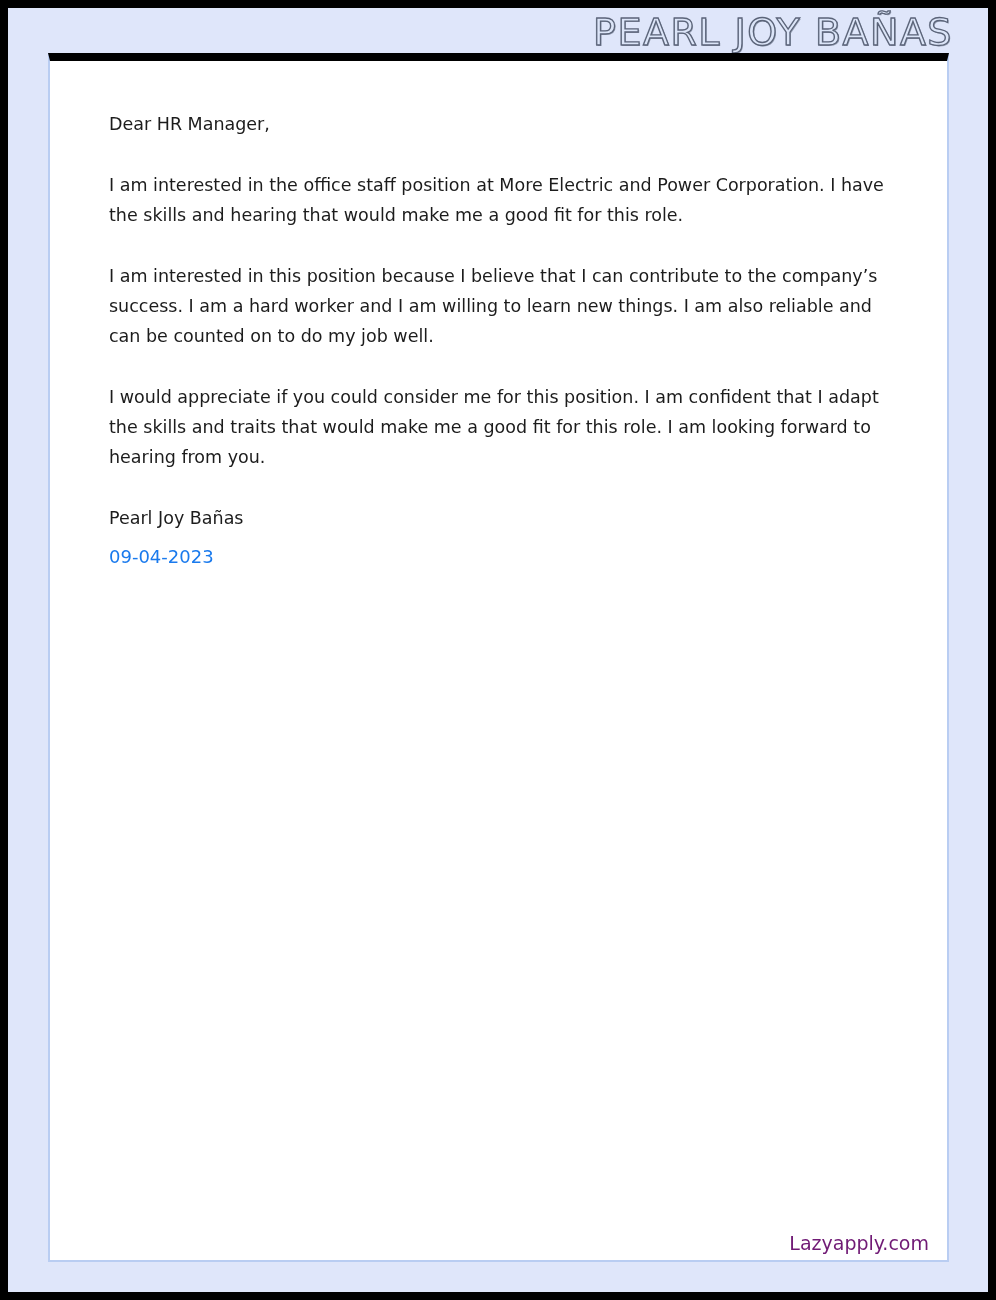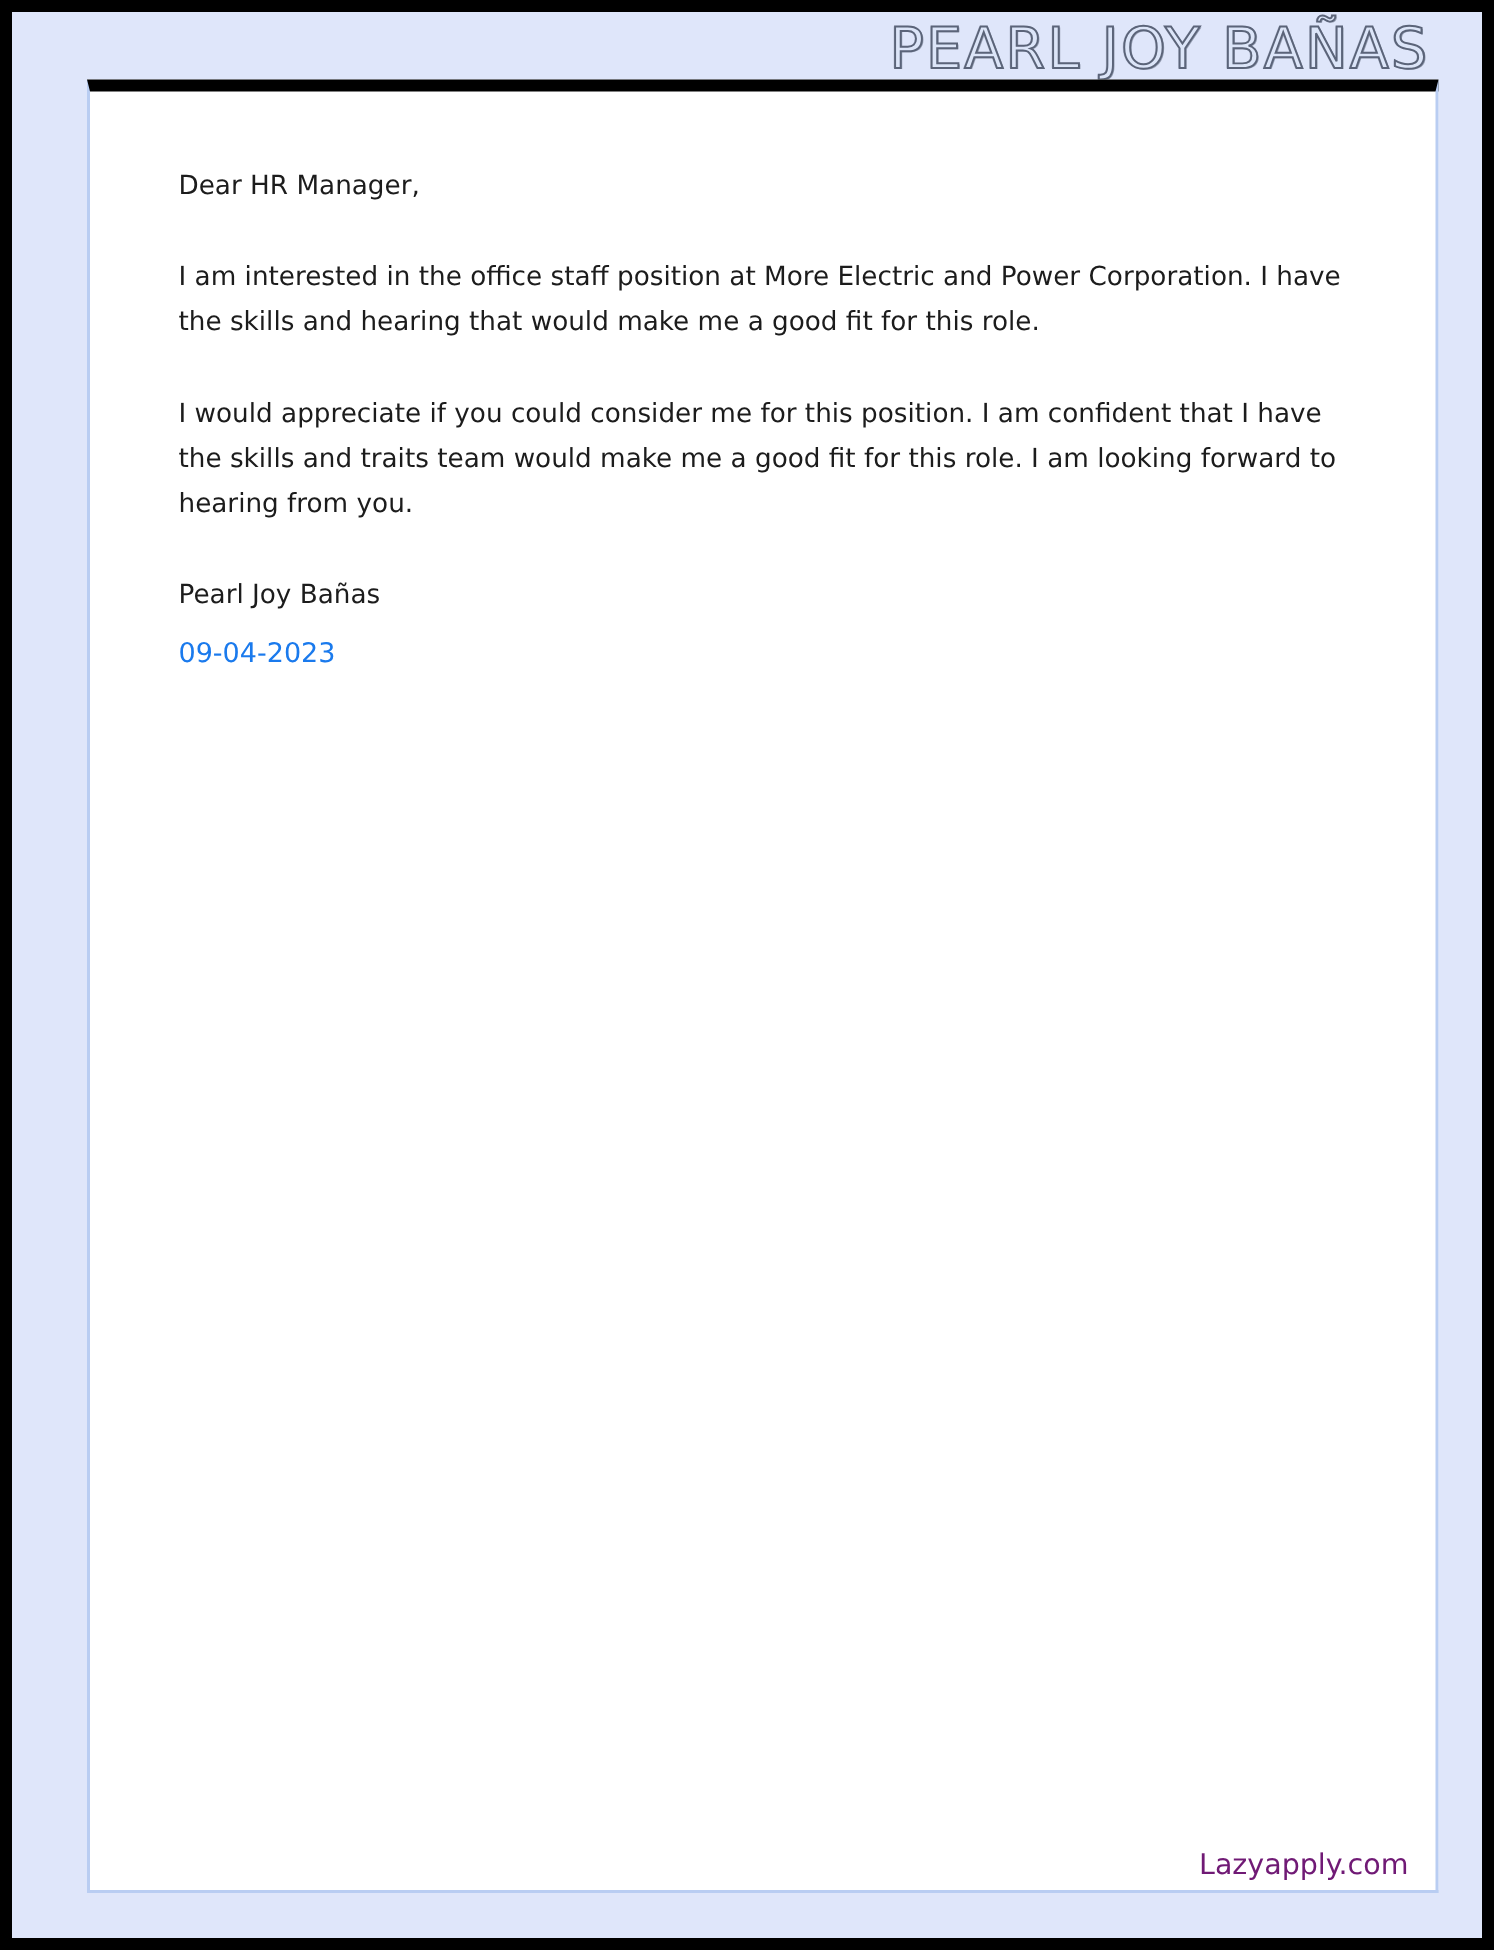--- a/index.html
+++ b/index.html
@@ -47,21 +47,21 @@
     color: #dce5f8;
     -webkit-text-stroke: 1.3px #5b6479;
     text-shadow:
        1px 1px 0 rgba(90,100,120,.55),
       -1px 0   0 rgba(120,130,150,.30);
   }
 
   
   #letter-card {
     position: absolute;
-    left: 50px;
+    left: 40px;
     top: 45px;
     width: 901px;
     height: 1209px;
     background: #ffffff;
     border: 2px solid #b9cdf2;
     border-top: 8px solid #000000;
     box-sizing: border-box;
   }
 
   #letter-body {
@@ -113,22 +113,23 @@
 
   <div id="letter-card">
 
     <div id="letter-body">
 
       <p class="para salutation">Dear HR Manager,</p>
 
       <p class="para">I am interested in the office staff position at More Electric and Power Corporation. I have the skills and hearing that would make me a good fit for this role.</p>
 
 
+      <p class="para">I am interested in this position because I believe that I can contribute to the company’s success. I am a hard worker and I am willing to learn new things. I am also reliable and can be counted on to do my job well.</p>
 
-      <p class="para">I would appreciate if you could consider me for this position. I am confident that I have the skills and traits team would make me a good fit for this role. I am looking forward to hearing from you.</p>
+      <p class="para">I would appreciate if you could consider me for this position. I am confident that I adapt the skills and traits that would make me a good fit for this role. I am looking forward to hearing from you.</p>
 
 
       <p class="para signature">Pearl Joy Bañas</p>
 
       <p class="date-line">09-04-2023</p>
 
     </div>
 
     <div id="footer-brand">Lazyapply.com</div>
 

